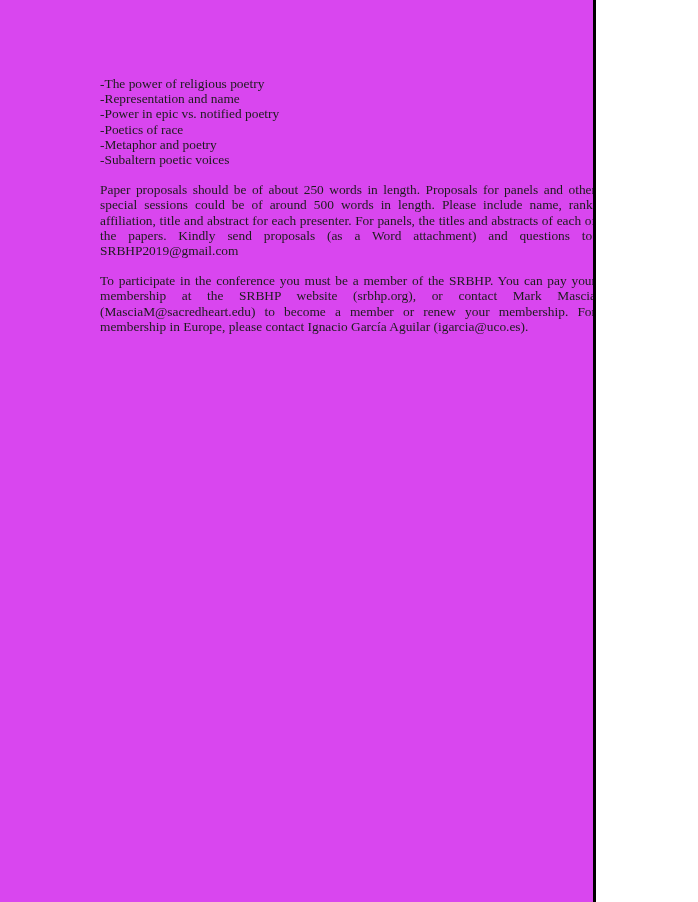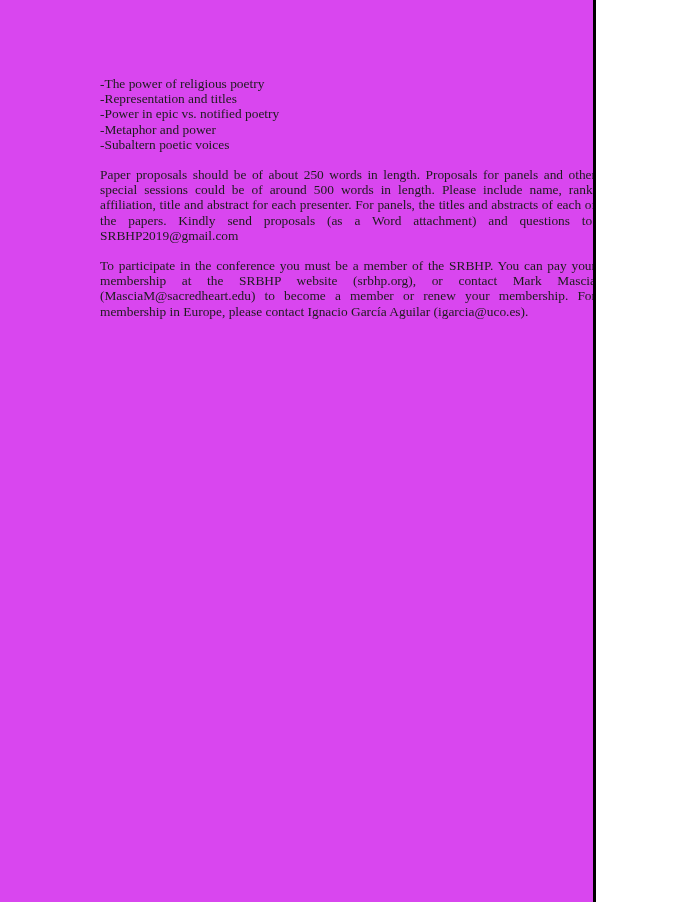--- a/index.html
+++ b/index.html
@@ -44,23 +44,24 @@
   }
 </style>
 </head>
 <body>
 
 <div class="page">
   <div class="content">
 
     <div class="topics">
       <div class="topic">-The power of religious poetry</div>
-      <div class="topic">-Representation and titles</div>
+      <div class="topic">-Representation and name</div>
       <div class="topic">-Power in epic vs. notified poetry</div>
-      <div class="topic">-Metaphor and power</div>
+      <div class="topic">-Poetics of race</div>
+      <div class="topic">-Metaphor and poetry</div>
       <div class="topic">-Subaltern poetic voices</div>
     </div>
 
     <p class="para">Paper proposals should be of about 250 words in length. Proposals for panels and other special sessions could be of around 500 words in length. Please include name, rank, affiliation, title and abstract for each presenter. For panels, the titles and abstracts of each of the papers. Kindly send proposals (as a Word attachment) and questions to: SRBHP2019@gmail.com</p>
     <p class="para">To participate in the conference you must be a member of the SRBHP. You can pay your membership at the SRBHP website (srbhp.org), or contact Mark Mascia (MasciaM@sacredheart.edu) to become a member or renew your membership. For membership in Europe, please contact Ignacio García Aguilar (igarcia@uco.es).</p>
 
   </div>
 
   <div class="scan-edge"></div>
 </div>

